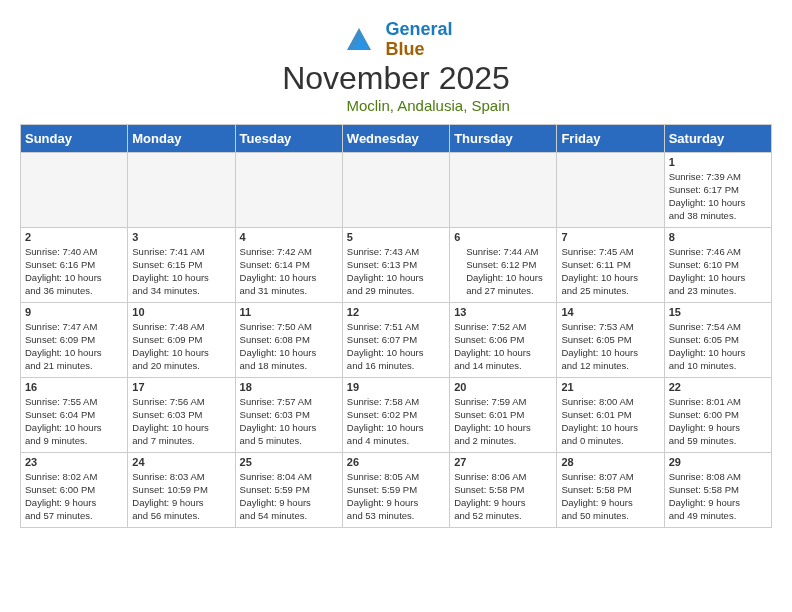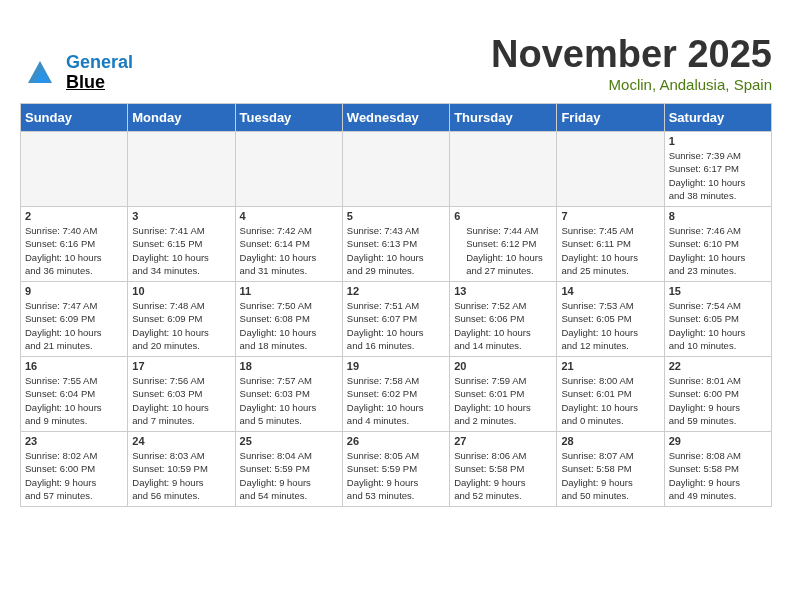--- a/index.html
+++ b/index.html
@@ -6,22 +6,23 @@
     body {
       font-family: Arial, sans-serif;
       background: #fff;
       width: 792px;
       min-height: 612px;
       padding: 20px;
     }
     .header {
       display: flex;
       justify-content: space-between;
-      align-items: flex-end;
+      align-items: center;
       margin-bottom: 10px;
+      flex-direction: column;
     }
     .logo {
       display: flex;
       align-items: center;
       gap: 6px;
     }
     .logo-text {
       font-size: 18px;
       font-weight: bold;
       color: #333;
@@ -31,24 +32,23 @@
       color: #1a7abf;
     }
     .logo-icon {
       width: 40px;
       height: 36px;
     }
     .title-block {
       text-align: right;
     }
     .month-title {
-      font-size: 38px;
-      font-weight: bold;
+      font-size: 32px;
+      font-weight: normal;
       color: #333;
-      margin-top: 13px;
     }
     .location {
       font-size: 15px;
       color: #4d7c0f;
     }
     table {
       width: 100%;
       border-collapse: collapse;
       table-layout: fixed;
     }
@@ -90,21 +90,21 @@
 
 <div class="header">
   <div class="logo">
     <svg class="logo-icon" viewBox="0 0 40 36" xmlns="http://www.w3.org/2000/svg">
       <rect x="0" y="0" width="40" height="36" rx="3" fill="#fff"></rect>
       <polygon points="8,28 20,6 32,28" fill="#1a7abf" opacity="0.85"></polygon>
       <polygon points="14,28 22,14 30,28" fill="#2196F3" opacity="0.7"></polygon>
     </svg>
     <div class="logo-text">
       <div><span>General</span></div>
-      <div style="color:#000000;text-decoration:underline;">Blue</div>
+      <div style="color:#a16207;">Blue</div>
     </div>
   </div>
   <div class="title-block">
     <div class="month-title">November 2025</div>
     <div class="location">Moclin, Andalusia, Spain</div>
   </div>
 </div>
 
 <table>
   <thead>

